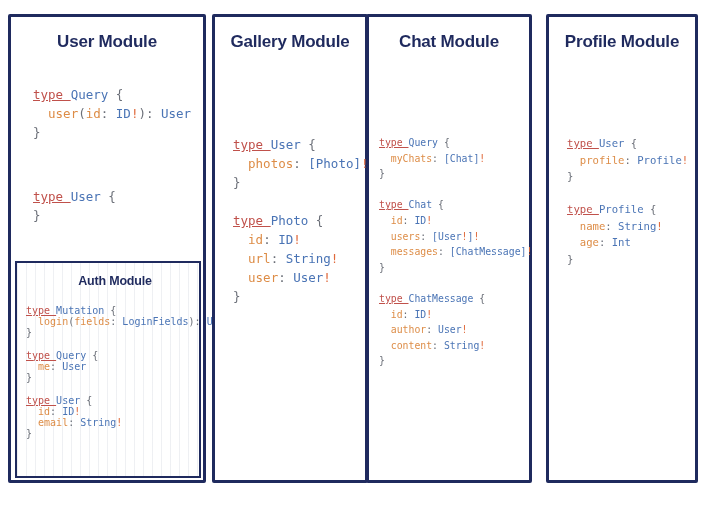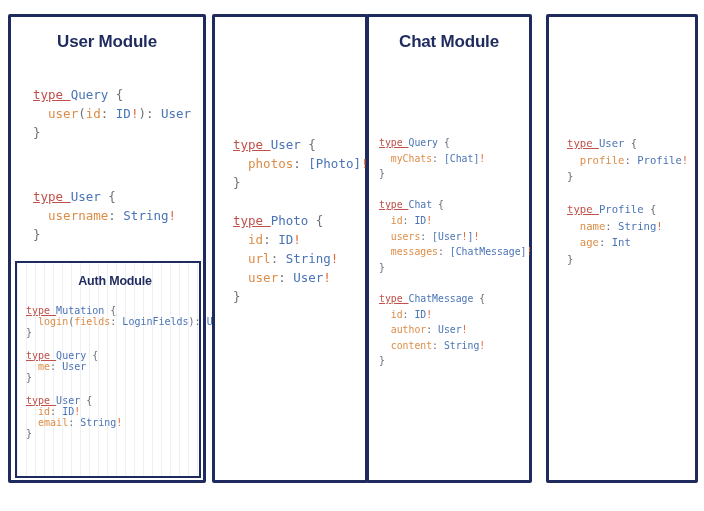--- a/index.html
+++ b/index.html
@@ -97,34 +97,36 @@
 </head>
 <body>
 
 <div id="board">
 
   <div class="panel" id="panel-user">
     <div class="panel-title">User Module</div>
 
     <div class="code" id="code-user"><div><span class="kw">type </span><span class="tn">Query</span><span class="pn"> {</span></div><div><span class="pn">  </span><span class="fd">user</span><span class="pn">(</span><span class="fd">id</span><span class="pn">: </span><span class="tn">ID</span><span class="bang">!</span><span class="pn">): </span><span class="tn">User</span></div><div><span class="pn">}</span></div></div>
 
-    <div class="code" id="code-user-2"><div><span class="kw">type </span><span class="tn">User</span><span class="pn"> {</span></div><div><span class="pn">  </span><span class="fd">username</span><span class="pn">: </span><span class="tn">String</span><span class="bang">!</span></div><div><span class="pn">}</span></div></div>
+    <div class="code" id="code-user-2"><div><span class="kw">type </span><span class="tn">User</span><span class="pn"> {</span></div><div><span class="pn">}</span></div></div>
 
     <div id="panel-auth">
       <div class="panel-title">Auth Module</div>
       <div class="code" id="code-auth"><div><span class="kw">type </span><span class="tn">Mutation</span><span class="pn"> {</span></div><div><span class="pn">  </span><span class="fd">login</span><span class="pn">(</span><span class="fd">fields</span><span class="pn">: </span><span class="tn">LoginFields</span><span class="pn">): </span><span class="tn">User</span></div><div><span class="pn">}</span></div><div>&nbsp;</div><div><span class="kw">type </span><span class="tn">Query</span><span class="pn"> {</span></div><div><span class="pn">  </span><span class="fd">me</span><span class="pn">: </span><span class="tn">User</span></div><div><span class="pn">}</span></div><div>&nbsp;</div><div><span class="kw">type </span><span class="tn">User</span><span class="pn"> {</span></div><div><span class="pn">  </span><span class="fd">id</span><span class="pn">: </span><span class="tn">ID</span><span class="bang">!</span></div><div><span class="pn">  </span><span class="fd">email</span><span class="pn">: </span><span class="tn">String</span><span class="bang">!</span></div><div><span class="pn">}</span></div></div>
     </div>
   </div>
 
   <div class="panel" id="panel-gallery">
+    <div class="panel-title">Gallery Module</div>
     <div class="code" id="code-gallery"><div><span class="kw">type </span><span class="tn">User</span><span class="pn"> {</span></div><div><span class="pn">  </span><span class="fd">photos</span><span class="pn">: </span><span class="br">[</span><span class="tn">Photo</span><span class="br">]</span><span class="bang">!</span></div><div><span class="pn">}</span></div><div>&nbsp;</div><div><span class="kw">type </span><span class="tn">Photo</span><span class="pn"> {</span></div><div><span class="pn">  </span><span class="fd">id</span><span class="pn">: </span><span class="tn">ID</span><span class="bang">!</span></div><div><span class="pn">  </span><span class="fd">url</span><span class="pn">: </span><span class="tn">String</span><span class="bang">!</span></div><div><span class="pn">  </span><span class="fd">user</span><span class="pn">: </span><span class="tn">User</span><span class="bang">!</span></div><div><span class="pn">}</span></div></div>
   </div>
 
   <div class="panel" id="panel-chat">
     <div class="panel-title">Chat Module</div>
     <div class="code" id="code-chat"><div><span class="kw">type </span><span class="tn">Query</span><span class="pn"> {</span></div><div><span class="pn">  </span><span class="fd">myChats</span><span class="pn">: </span><span class="br">[</span><span class="tn">Chat</span><span class="br">]</span><span class="bang">!</span></div><div><span class="pn">}</span></div><div>&nbsp;</div><div><span class="kw">type </span><span class="tn">Chat</span><span class="pn"> {</span></div><div><span class="pn">  </span><span class="fd">id</span><span class="pn">: </span><span class="tn">ID</span><span class="bang">!</span></div><div><span class="pn">  </span><span class="fd">users</span><span class="pn">: </span><span class="br">[</span><span class="tn">User</span><span class="bang">!</span><span class="br">]</span><span class="bang">!</span></div><div><span class="pn">  </span><span class="fd">messages</span><span class="pn">: </span><span class="br">[</span><span class="tn">ChatMessage</span><span class="br">]</span><span class="bang">!</span></div><div><span class="pn">}</span></div><div>&nbsp;</div><div><span class="kw">type </span><span class="tn">ChatMessage</span><span class="pn"> {</span></div><div><span class="pn">  </span><span class="fd">id</span><span class="pn">: </span><span class="tn">ID</span><span class="bang">!</span></div><div><span class="pn">  </span><span class="fd">author</span><span class="pn">: </span><span class="tn">User</span><span class="bang">!</span></div><div><span class="pn">  </span><span class="fd">content</span><span class="pn">: </span><span class="tn">String</span><span class="bang">!</span></div><div><span class="pn">}</span></div></div>
   </div>
 
   <div class="panel" id="panel-profile">
+    <div class="panel-title">Profile Module</div>
     <div class="code" id="code-profile"><div><span class="kw">type </span><span class="tn">User</span><span class="pn"> {</span></div><div><span class="pn">  </span><span class="fd">profile</span><span class="pn">: </span><span class="tn">Profile</span><span class="bang">!</span></div><div><span class="pn">}</span></div><div>&nbsp;</div><div><span class="kw">type </span><span class="tn">Profile</span><span class="pn"> {</span></div><div><span class="pn">  </span><span class="fd">name</span><span class="pn">: </span><span class="tn">String</span><span class="bang">!</span></div><div><span class="pn">  </span><span class="fd">age</span><span class="pn">: </span><span class="tn">Int</span></div><div><span class="pn">}</span></div></div>
   </div>
 
 </div>
 
 </body></html>

